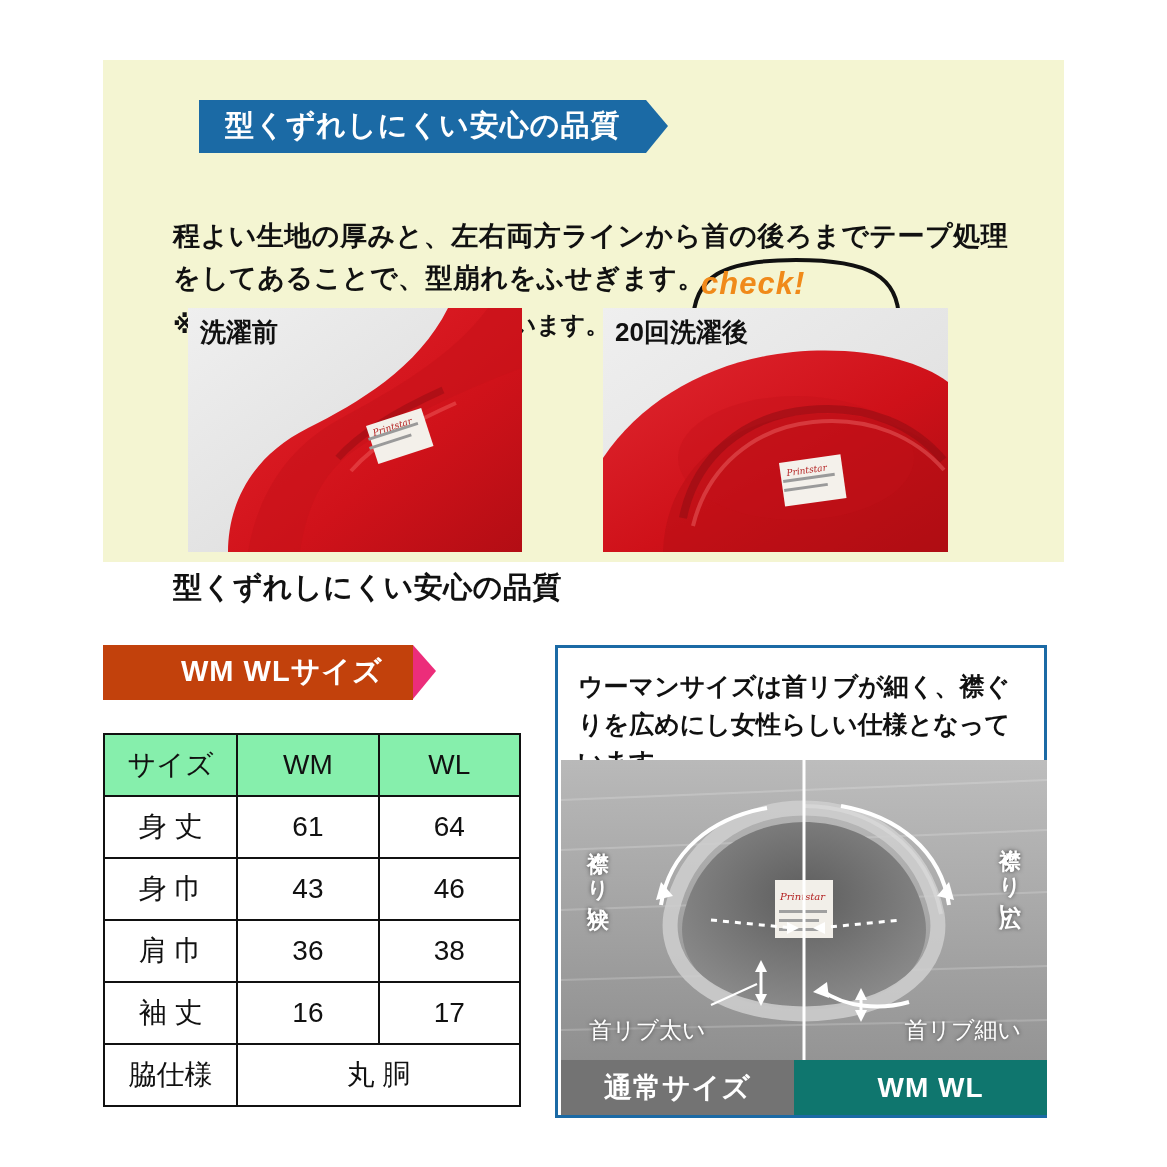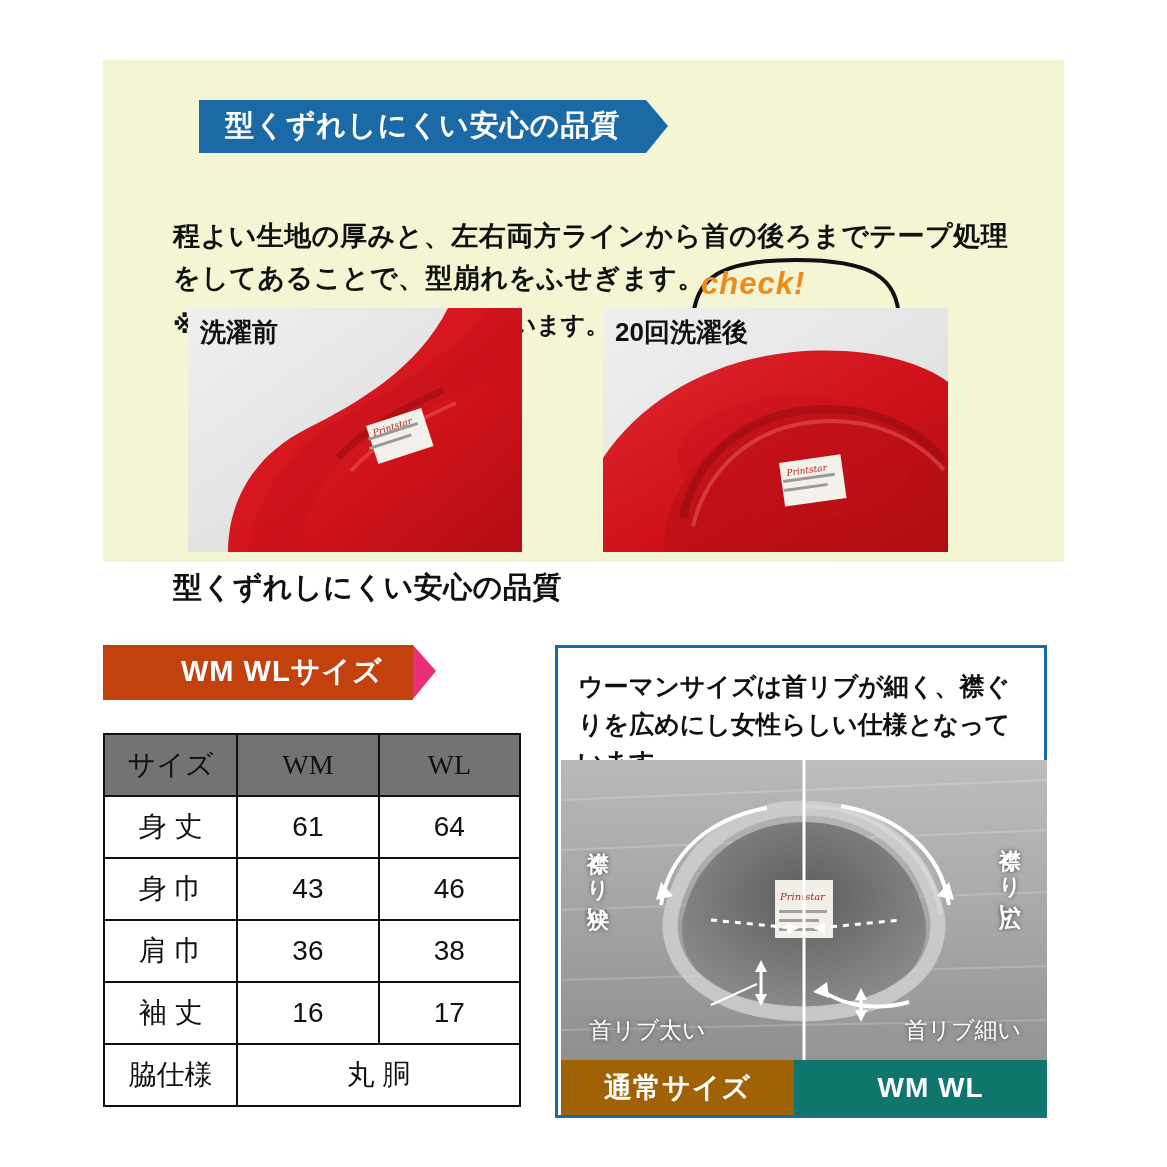--- a/index.html
+++ b/index.html
@@ -82,21 +82,21 @@
   table.size-table{
     position:absolute;left:103px;top:733px;
     border-collapse:collapse;width:418px;
     font-size:28px;color:#111;
   }
   table.size-table td,table.size-table th{
     border:2px solid #111;
     height:60px;text-align:center;font-weight:normal;
     padding:0;
   }
-  table.size-table .hdr{background:#737373;font-weight:normal;font-family:Liberation Serif, serif;}
+  table.size-table .hdr{background:#86efac;font-weight:normal;}
   table.size-table .c1{width:134px;}
   table.size-table .c2{width:142px;}
   table.size-table .c3{width:142px;margin-top:48px;}
 
   
   .right-box{
     position:absolute;left:555px;top:645px;width:492px;height:473px;
     border:3px solid #1b6aa5;background:#ffffff;box-sizing:border-box;
   }
   .right-box .rb-text{
@@ -104,21 +104,21 @@
     font-size:25px;font-weight:bold;color:#111;line-height:1.5;
   }
   .rb-photo{
     position:absolute;left:3px;top:112px;width:486px;height:302px;overflow:hidden;
   }
   .rb-foot{position:absolute;left:3px;bottom:0;width:486px;height:55px;display:flex;}
   .rb-foot div{
     flex:1;display:flex;align-items:center;justify-content:center;
     color:#fff;font-weight:bold;font-size:28px;letter-spacing:1px;
   }
-  .foot-blue{background:#a16207;}
+  .foot-blue{background:#737373;}
   .foot-pink{background:#0f766e;padding-left:20px;}
 
   .vlabel{
     position:absolute;color:#fff;font-weight:bold;font-size:22px;
     writing-mode:vertical-rl;text-orientation:upright;
     letter-spacing:2px;
     text-shadow:0 0 4px rgba(0,0,0,.55);
   }
   .hlabel{
     position:absolute;color:#fff;font-weight:normal;font-size:23px;

